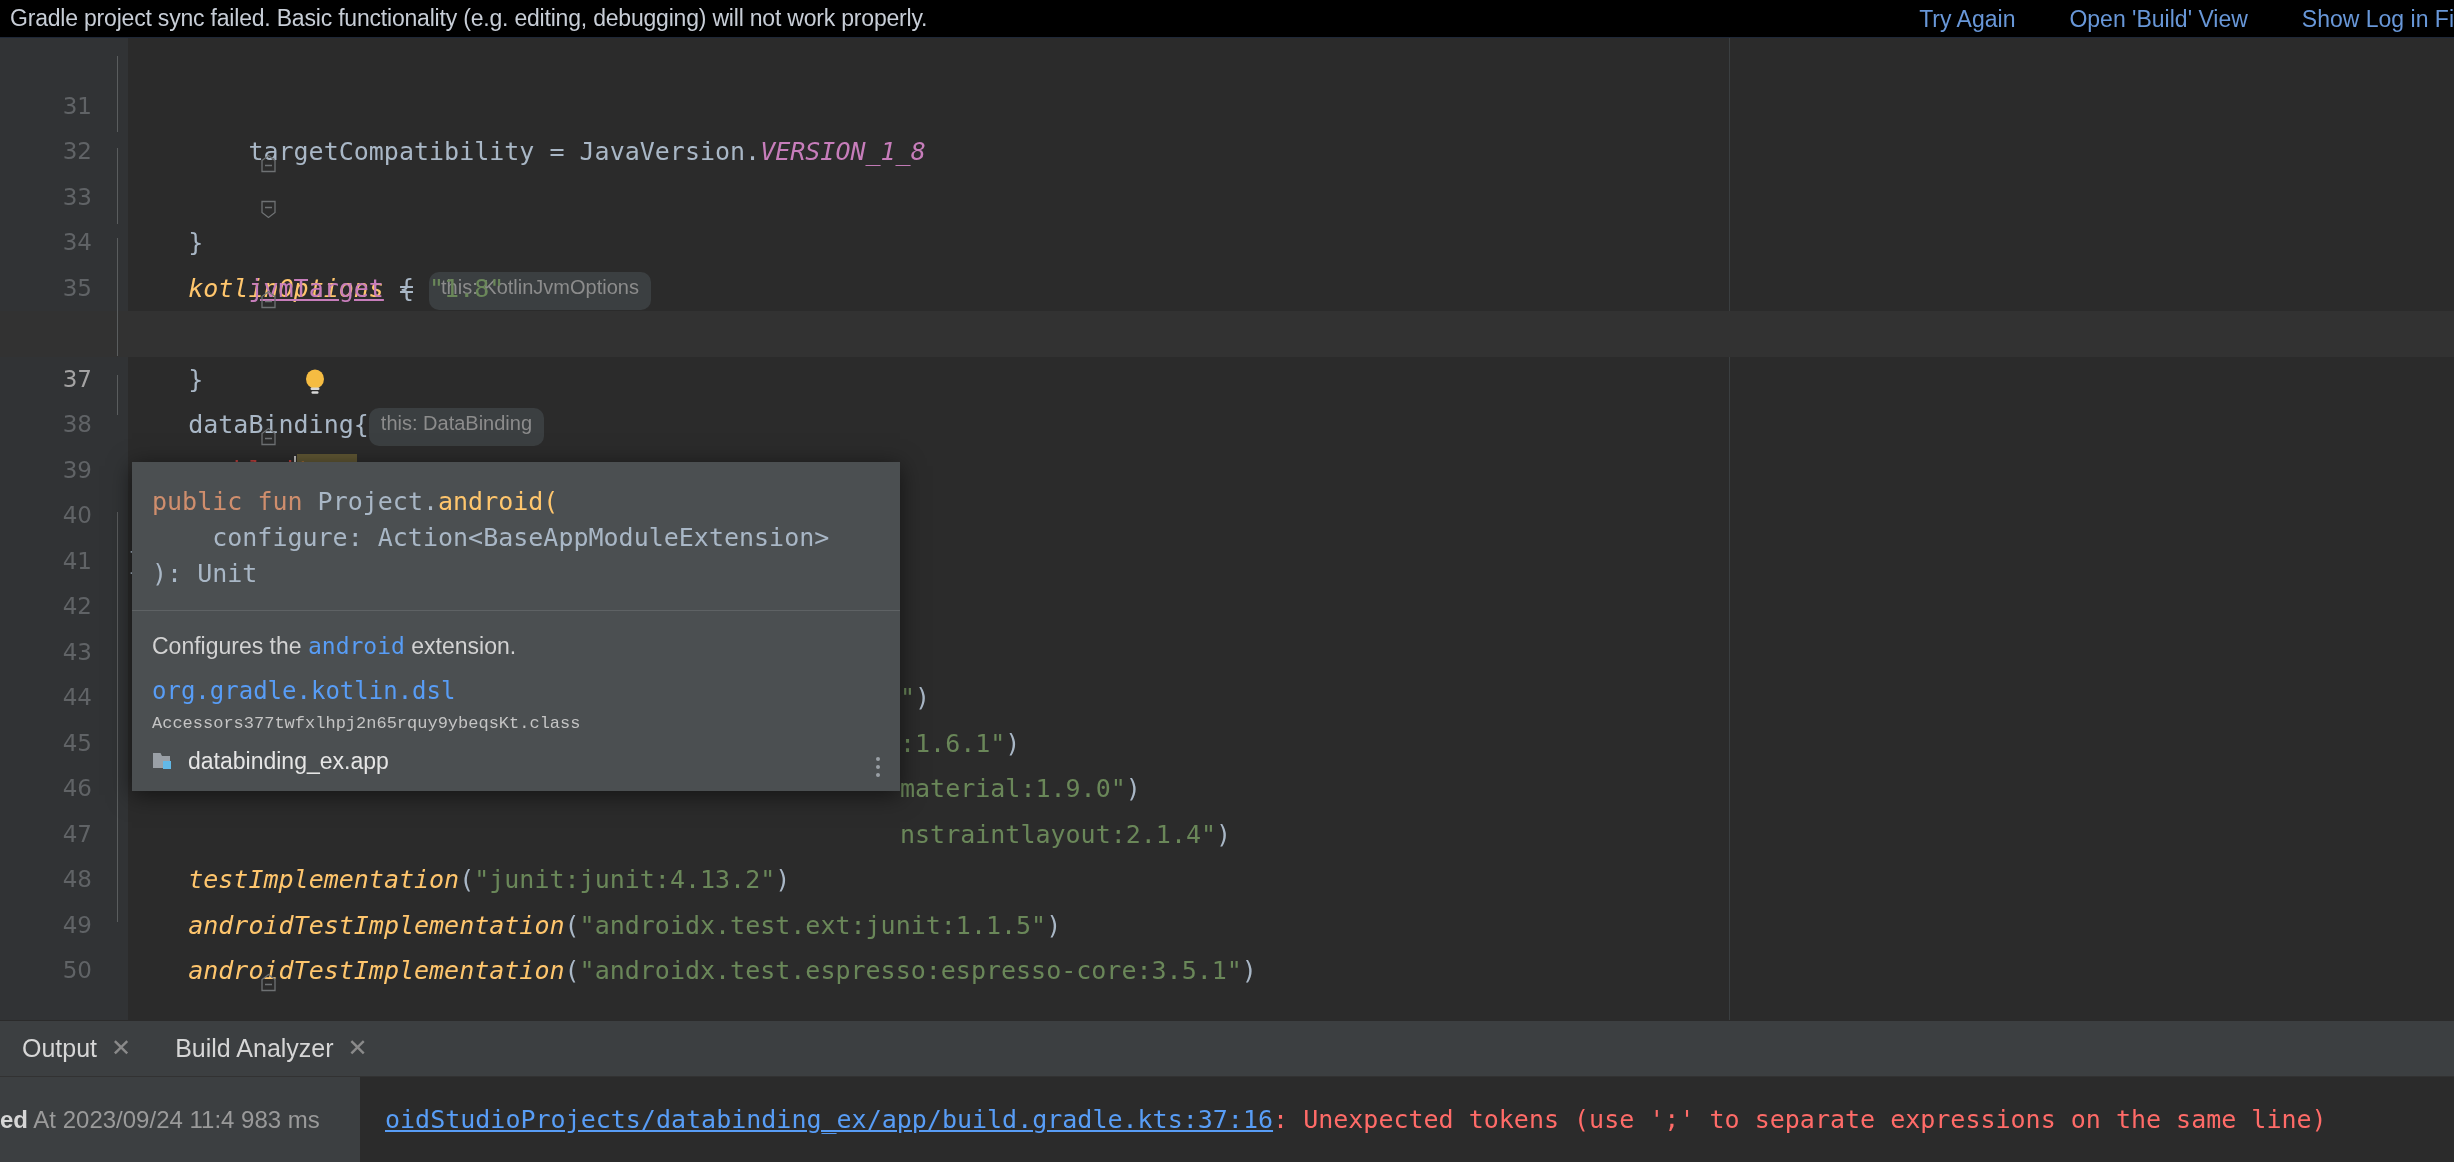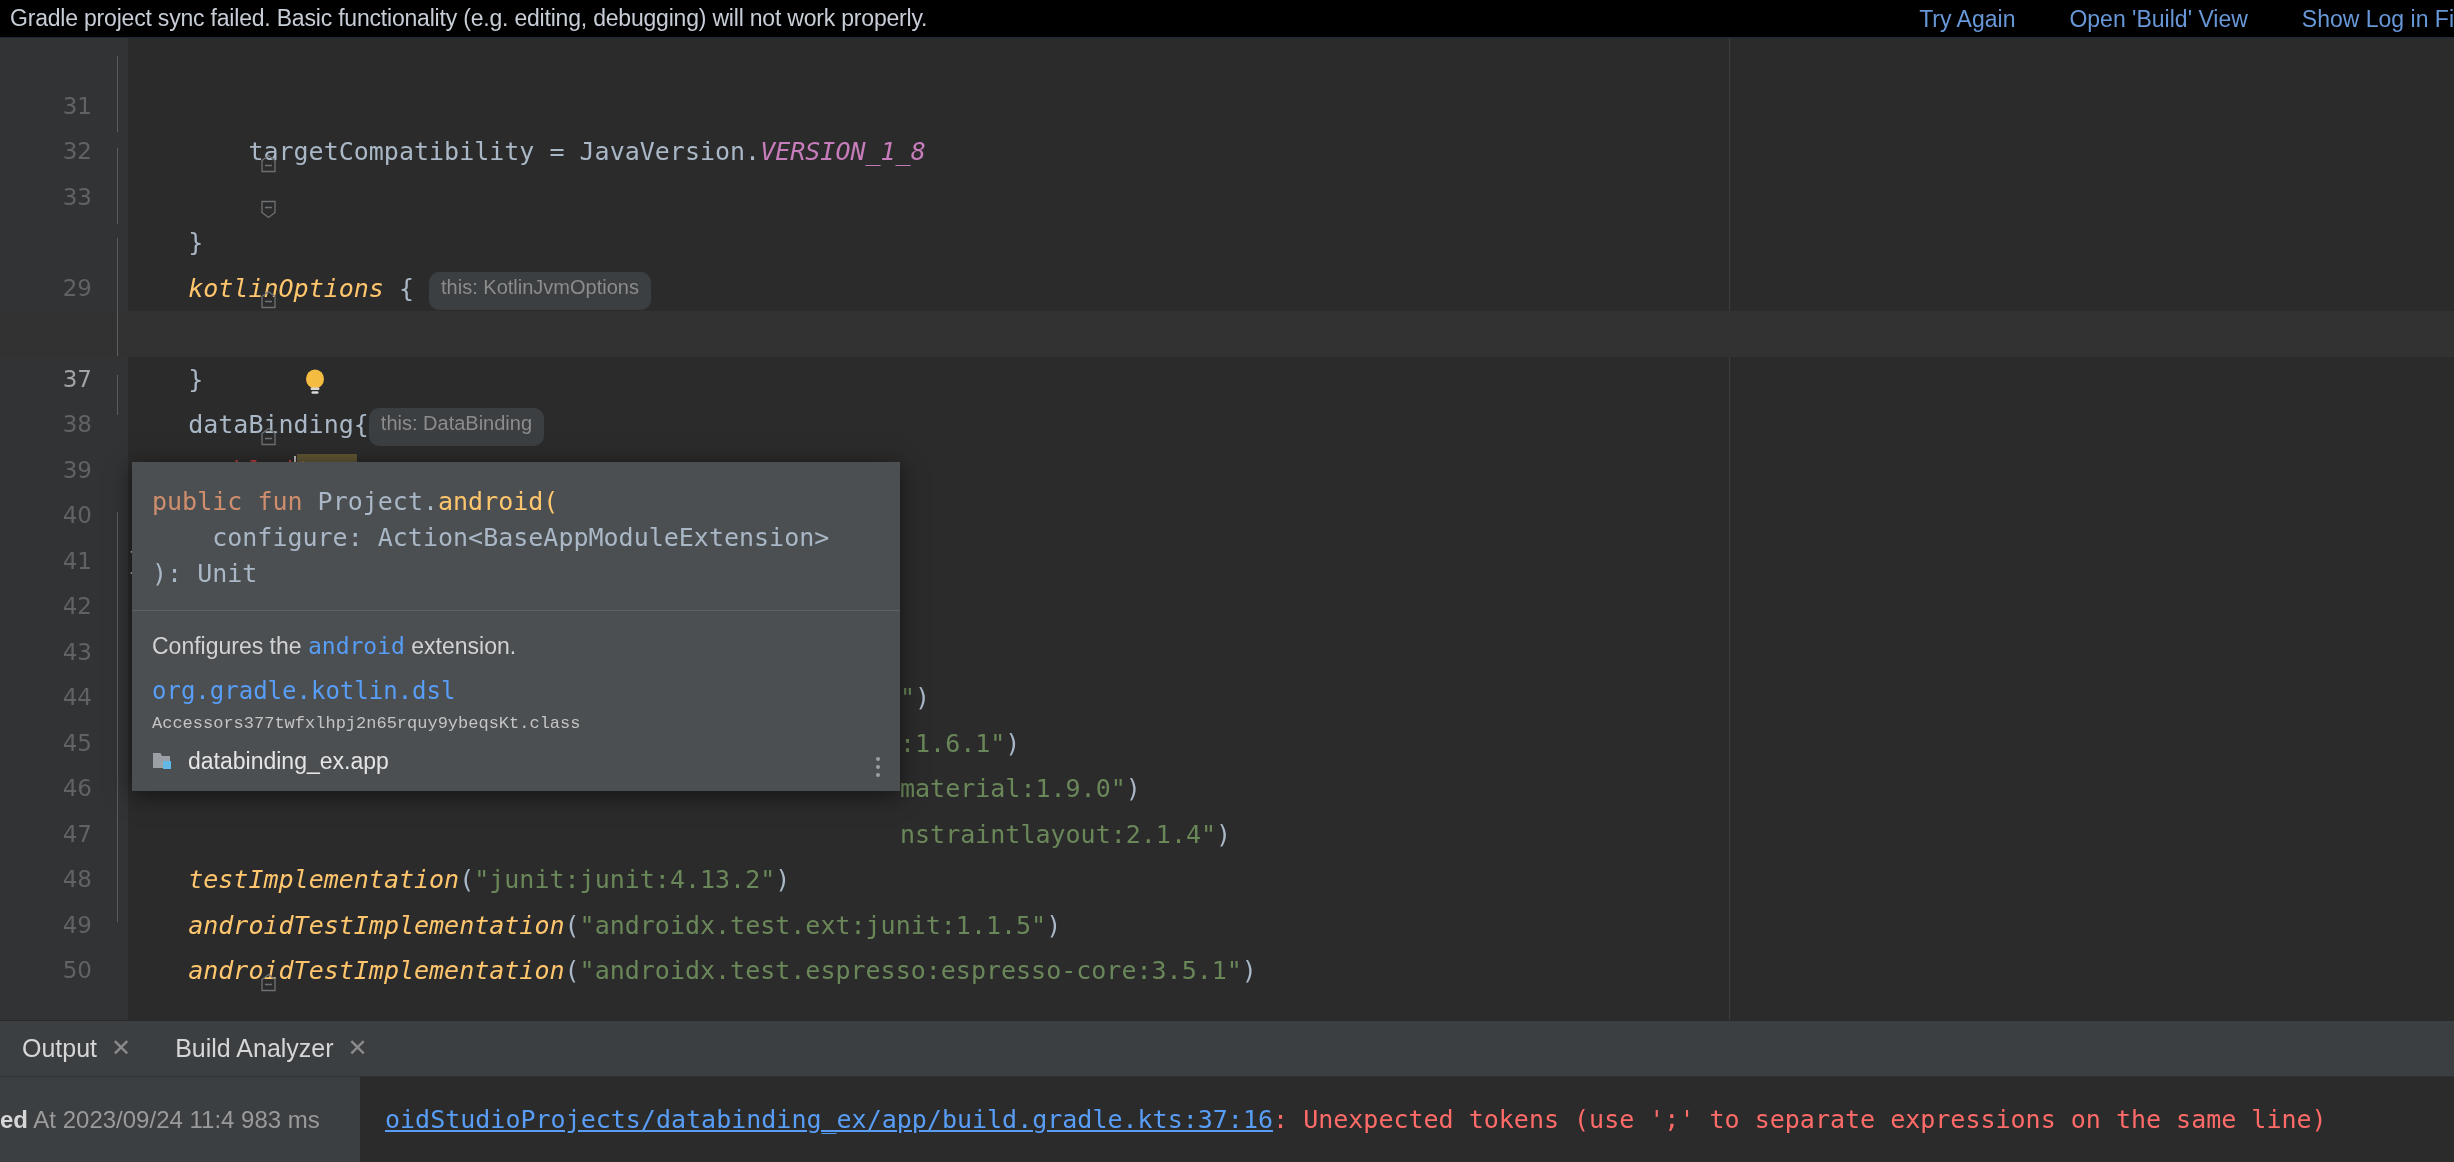--- a/index.html
+++ b/index.html
@@ -228,23 +228,27 @@
         <span class="lnum">33</span>
         <span class="fold">
           <svg width="19" height="19" viewBox="0 0 19 19">
               <path d="M9.5 18 L3 13 L3 2 L16 2 L16 13 Z" fill="none" stroke="#6e7173" stroke-width="1.3"></path>
               <line x1="6" y1="8" x2="13" y2="8" stroke="#6e7173" stroke-width="1.3"></line>
             </svg>
         </span>
         <span class="ltext"><span class="plain">    </span><span class="fn">kotlinOptions</span><span class="plain"> {</span> <span class="hint">this: KotlinJvmOptions</span></span>
       </div>
 
+      <div class="line" style="top:136.5px;position:absolute;width:100%">
+        <span class="lnum">34</span>
+        <span class="ltext"><span class="plain">        </span><span class="prop">jvmTarget</span><span class="plain"> = </span><span class="str">"1.8"</span></span>
+      </div>
 
       <div class="line" style="top:182px;position:absolute;width:100%">
-        <span class="lnum">29</span>
+        <span class="lnum">35</span>
         <span class="fold">
           <svg width="19" height="19" viewBox="0 0 19 19">
               <path d="M9.5 1 L16 6 L16 17 L3 17 L3 6 Z" fill="none" stroke="#6e7173" stroke-width="1.3"></path>
               <line x1="6" y1="11" x2="13" y2="11" stroke="#6e7173" stroke-width="1.3"></line>
             </svg>
         </span>
         <span class="ltext plain">    }</span>
       </div>
 
       <div class="line" style="top:227.5px;position:absolute;width:100%">

